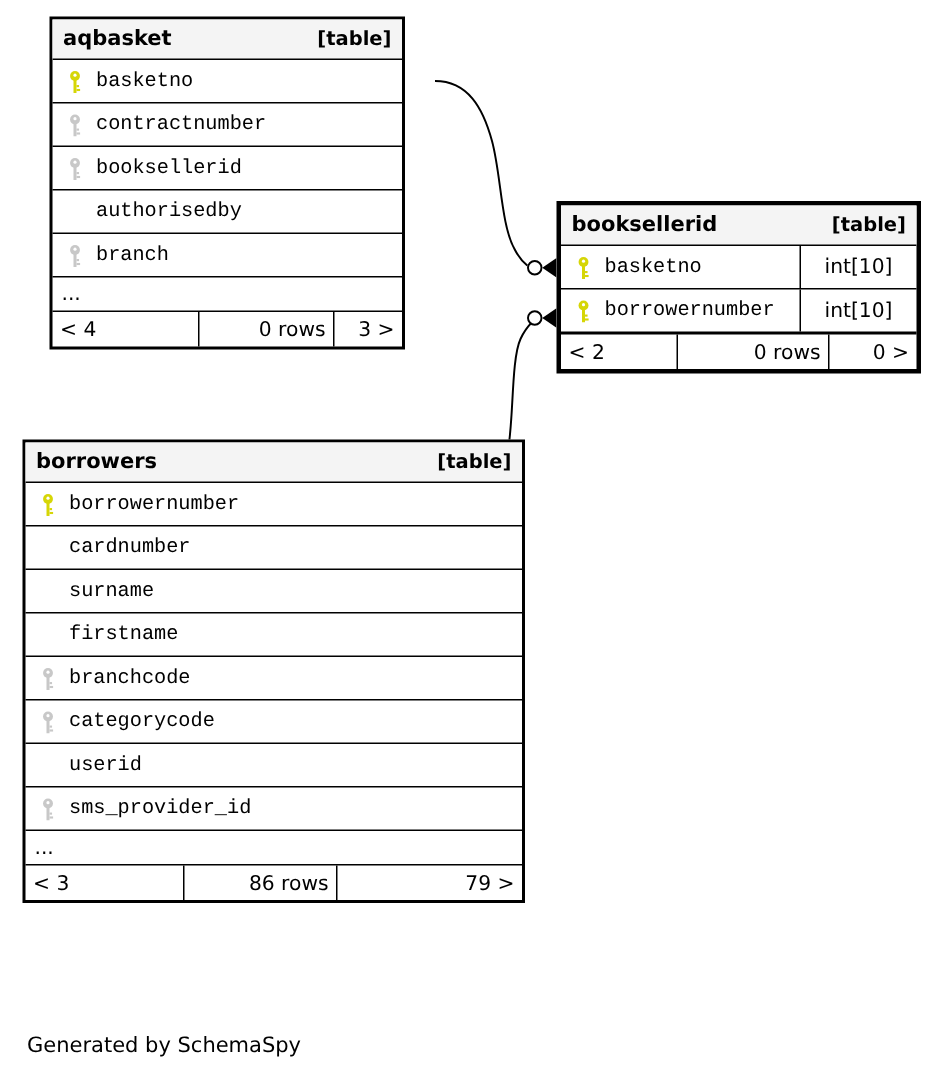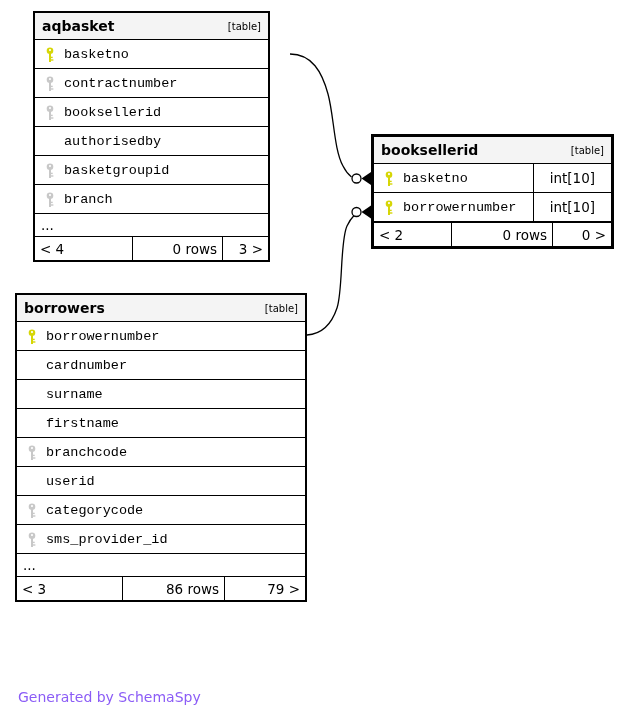--- a/index.html
+++ b/index.html
@@ -28,21 +28,21 @@
     height: 27px;
     box-sizing: border-box;
     background: #f4f4f4;
     border-bottom: 1px solid #000000;
     display: flex;
     justify-content: space-between;
     align-items: center;
     padding: 0 7px;
   }
   .thead .title { font-weight: bold; font-size: 14px; }
-  .thead .badge { font-size: 10px; }
+  .thead .badge { font-size: 13px; font-weight: bold; }
   .row {
     height: 29px;
     box-sizing: border-box;
     border-bottom: 1px solid #000000;
     display: flex;
     align-items: stretch;
   }
   .row .namecell {
     flex: 1;
     display: flex;
@@ -90,26 +90,26 @@
   #rel-lines {
     position: absolute;
     top: 0; left: 0;
     pointer-events: none;
   }
   .footer-note {
     position: absolute;
     left: 18px;
     top: 689px;
     font-size: 14px;
-    color: #8b5cf6;
+    color: #000000;
   }
   
   #tbl-aqbasket      { left: 33px;  top: 11px;  width: 237px; }
   #tbl-aqbasketusers { left: 371px; top: 134px; width: 243px; }
-  #tbl-borrowers     { left: 15px;  top: 293px; width: 292px; }
+  #tbl-borrowers     { left: 15px;  top: 293px; width: 335px; }
   #tbl-aqbasket .fcell.left  { width: 98px; }
   #tbl-aqbasket .fcell.mid   { width: 90px; }
   #tbl-aqbasket .fcell.right { flex: 1; }
   #tbl-aqbasketusers .fcell.left  { width: 78px; }
   #tbl-aqbasketusers .fcell.mid   { width: 101px; }
   #tbl-aqbasketusers .fcell.right { flex: 1; }
   #tbl-borrowers .fcell.left  { width: 106px; }
   #tbl-borrowers .fcell.mid   { width: 102px; }
   #tbl-borrowers .fcell.right { flex: 1; }
 </style>
@@ -180,32 +180,20 @@
     </div>
     <div class="row">
       <span class="namecell">
           <span class="key-icon"><svg width="10" height="15" viewBox="0 0 10 15">
               <circle cx="5" cy="3.7" r="3.3" fill="#c8c8c8"></circle>
               <circle cx="5" cy="3.1" r="1.05" fill="#ffffff"></circle>
               <rect x="4" y="6.2" width="2" height="8.8" fill="#c8c8c8"></rect>
               <rect x="6" y="9.7" width="1.7" height="1.4" fill="#c8c8c8"></rect>
               <rect x="6" y="12.3" width="2.4" height="1.4" fill="#c8c8c8"></rect>
             </svg></span>
-          <span>basketgroupid</span>
-        </span>
-    </div>
-    <div class="row">
-      <span class="namecell">
-          <span class="key-icon"><svg width="10" height="15" viewBox="0 0 10 15">
-              <circle cx="5" cy="3.7" r="3.3" fill="#c8c8c8"></circle>
-              <circle cx="5" cy="3.1" r="1.05" fill="#ffffff"></circle>
-              <rect x="4" y="6.2" width="2" height="8.8" fill="#c8c8c8"></rect>
-              <rect x="6" y="9.7" width="1.7" height="1.4" fill="#c8c8c8"></rect>
-              <rect x="6" y="12.3" width="2.4" height="1.4" fill="#c8c8c8"></rect>
-            </svg></span>
           <span>branch</span>
         </span>
     </div>
     <div class="ellipsis-row">...</div>
     <div class="tfoot">
       <span class="fcell left">&lt; 4</span>
       <span class="fcell mid">0 rows</span>
       <span class="fcell right">3 &gt;</span>
     </div>
   </div>
@@ -290,34 +278,34 @@
               <circle cx="5" cy="3.1" r="1.05" fill="#ffffff"></circle>
               <rect x="4" y="6.2" width="2" height="8.8" fill="#c8c8c8"></rect>
               <rect x="6" y="9.7" width="1.7" height="1.4" fill="#c8c8c8"></rect>
               <rect x="6" y="12.3" width="2.4" height="1.4" fill="#c8c8c8"></rect>
             </svg></span>
           <span>branchcode</span>
         </span>
     </div>
     <div class="row">
       <span class="namecell">
+          <span class="key-icon"><svg width="10" height="15" viewBox="0 0 10 15">
+              <circle cx="5" cy="3.7" r="3.3" fill="#c8c8c8"></circle>
+              <circle cx="5" cy="3.1" r="1.05" fill="#ffffff"></circle>
+              <rect x="4" y="6.2" width="2" height="8.8" fill="#c8c8c8"></rect>
+              <rect x="6" y="9.7" width="1.7" height="1.4" fill="#c8c8c8"></rect>
+              <rect x="6" y="12.3" width="2.4" height="1.4" fill="#c8c8c8"></rect>
+            </svg></span>
+          <span>categorycode</span>
+        </span>
+    </div>
+    <div class="row">
+      <span class="namecell">
           <span class="key-icon"></span>
           <span>userid</span>
-        </span>
-    </div>
-    <div class="row">
-      <span class="namecell">
-          <span class="key-icon"><svg width="10" height="15" viewBox="0 0 10 15">
-              <circle cx="5" cy="3.7" r="3.3" fill="#c8c8c8"></circle>
-              <circle cx="5" cy="3.1" r="1.05" fill="#ffffff"></circle>
-              <rect x="4" y="6.2" width="2" height="8.8" fill="#c8c8c8"></rect>
-              <rect x="6" y="9.7" width="1.7" height="1.4" fill="#c8c8c8"></rect>
-              <rect x="6" y="12.3" width="2.4" height="1.4" fill="#c8c8c8"></rect>
-            </svg></span>
-          <span>categorycode</span>
         </span>
     </div>
     <div class="row">
       <span class="namecell">
           <span class="key-icon"><svg width="10" height="15" viewBox="0 0 10 15">
               <circle cx="5" cy="3.7" r="3.3" fill="#c8c8c8"></circle>
               <circle cx="5" cy="3.1" r="1.05" fill="#ffffff"></circle>
               <rect x="4" y="6.2" width="2" height="8.8" fill="#c8c8c8"></rect>
               <rect x="6" y="9.7" width="1.7" height="1.4" fill="#c8c8c8"></rect>
               <rect x="6" y="12.3" width="2.4" height="1.4" fill="#c8c8c8"></rect>

